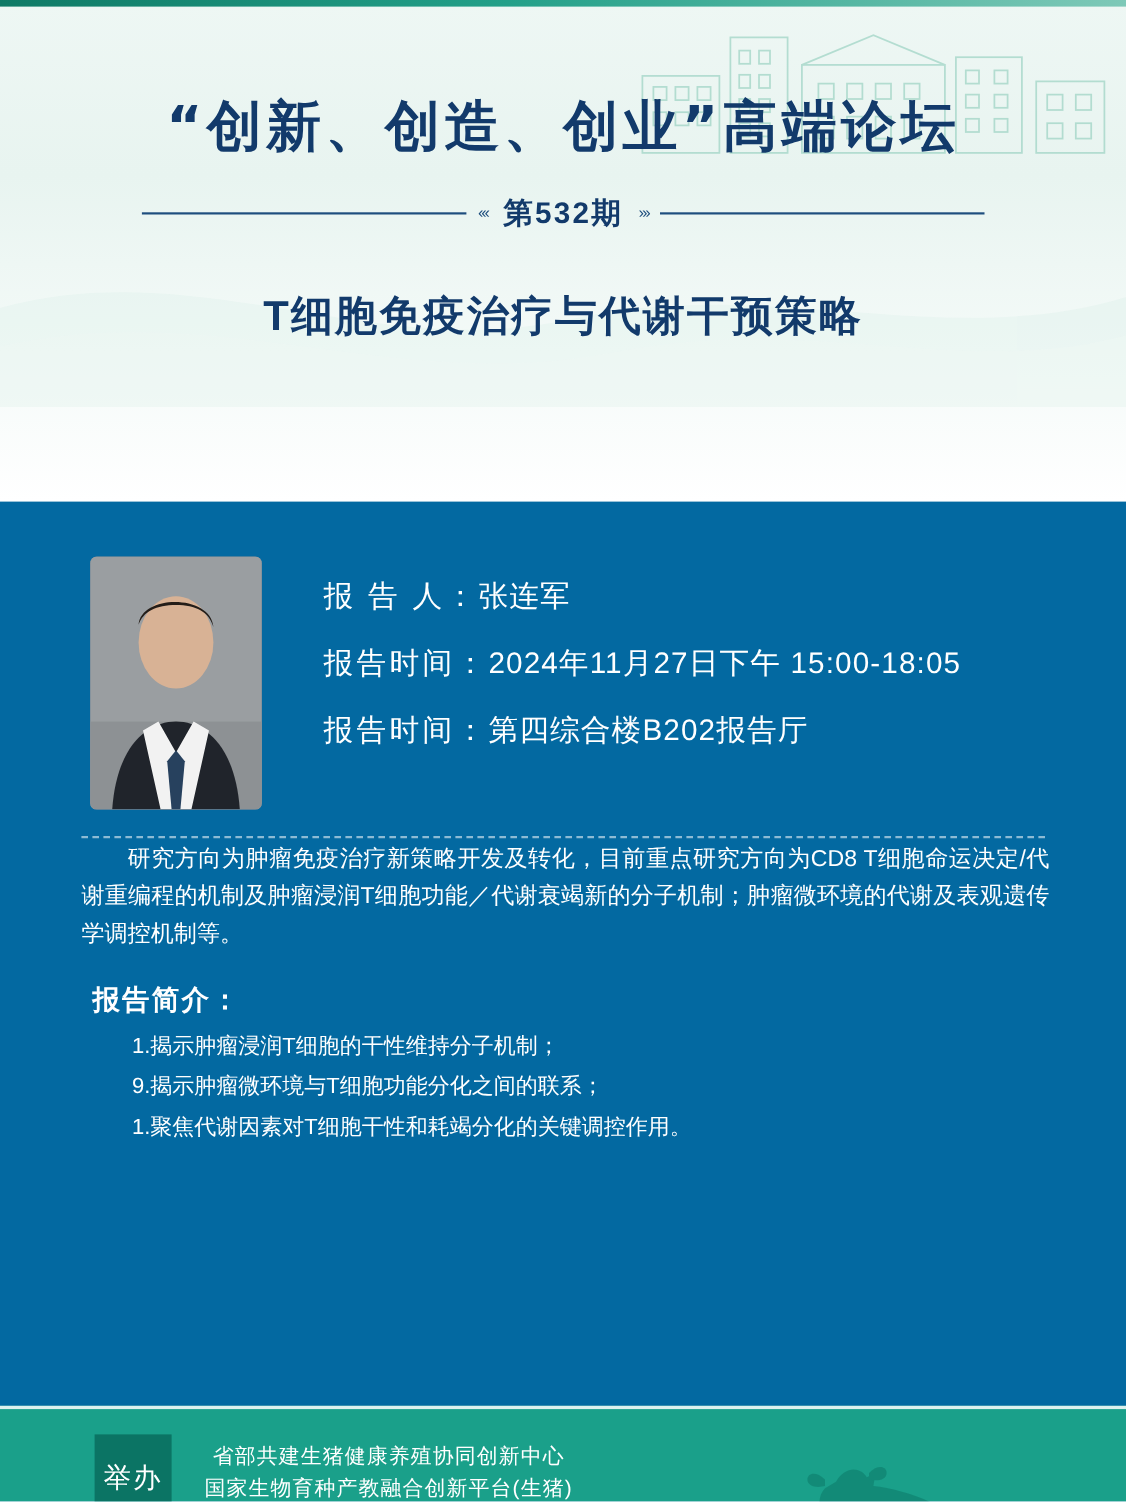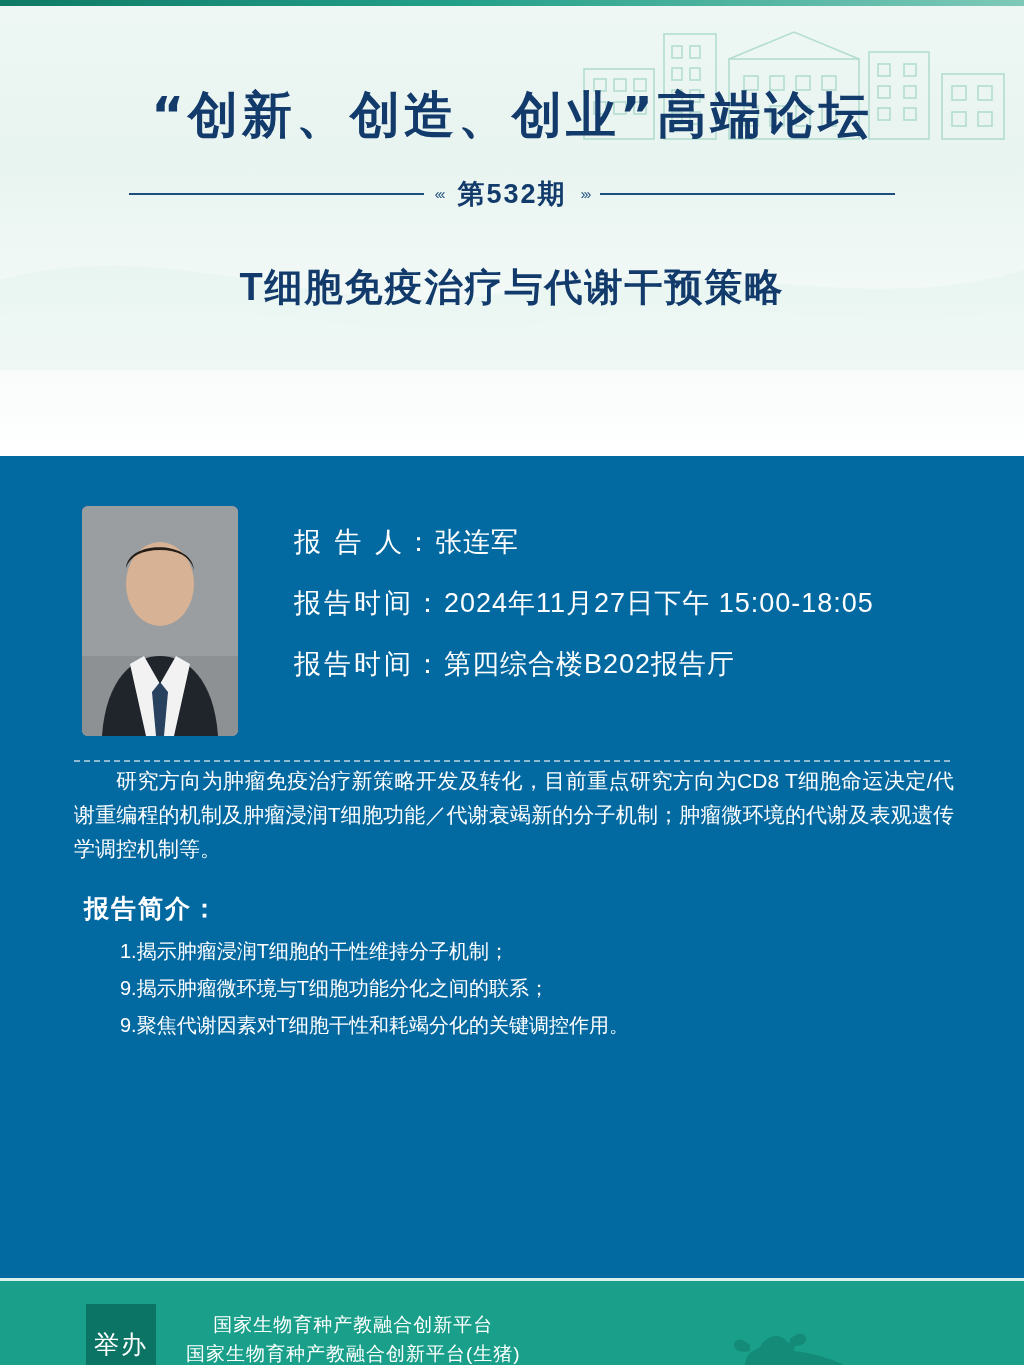--- a/index.html
+++ b/index.html
@@ -312,34 +312,34 @@
     </div>
 
     <div class="divider"></div>
 
     <p class="para tight">研究方向为肿瘤免疫治疗新策略开发及转化，目前重点研究方向为CD8 T细胞命运决定/代谢重编程的机制及肿瘤浸润T细胞功能／代谢衰竭新的分子机制；肿瘤微环境的代谢及表观遗传学调控机制等。</p>
 
     <div class="section-head">报告简介：</div>
     <div class="bullets">
       <div>1.揭示肿瘤浸润T细胞的干性维持分子机制；</div>
       <div>9.揭示肿瘤微环境与T细胞功能分化之间的联系；</div>
-      <div>9.聚焦代谢因素对T细胞干性和耗竭分化的关键调控作用。</div>
+      <div>1.聚焦代谢因素对T细胞干性和耗竭分化的关键调控作用。</div>
     </div>
   </div>
 
   <div class="footer">
     <div class="footer-top-line"></div>
 
     <div class="host-badge">
       <span>举办</span>
       <span>单位</span>
     </div>
 
     <div class="host-list">
-      <div>国家生物育种产教融合创新平台</div>
+      <div>省部共建生猪健康养殖协同创新中心</div>
       <div>国家生物育种产教融合创新平台(生猪)</div>
       <div>省部共建生猪健康养殖协同创新中心</div>
     </div>
 
     <svg class="animals" width="320" height="120" viewBox="0 0 320 120">
       <g fill="#0b7464" opacity=".55">
         <path d="M96 36 C104 22 118 22 124 32 L132 28 L130 40 C150 42 176 50 196 62 C214 72 236 80 262 82 L300 82 L300 104 L250 104 L244 92 L120 92 L112 104 L92 104 L88 72 C80 66 78 50 86 42 Z"></path>
         <path d="M86 34 C78 26 70 28 70 34 C70 40 78 42 86 40 Z"></path>
         <path d="M126 28 C134 20 142 22 142 28 C142 34 134 36 126 34 Z"></path>
       </g>

